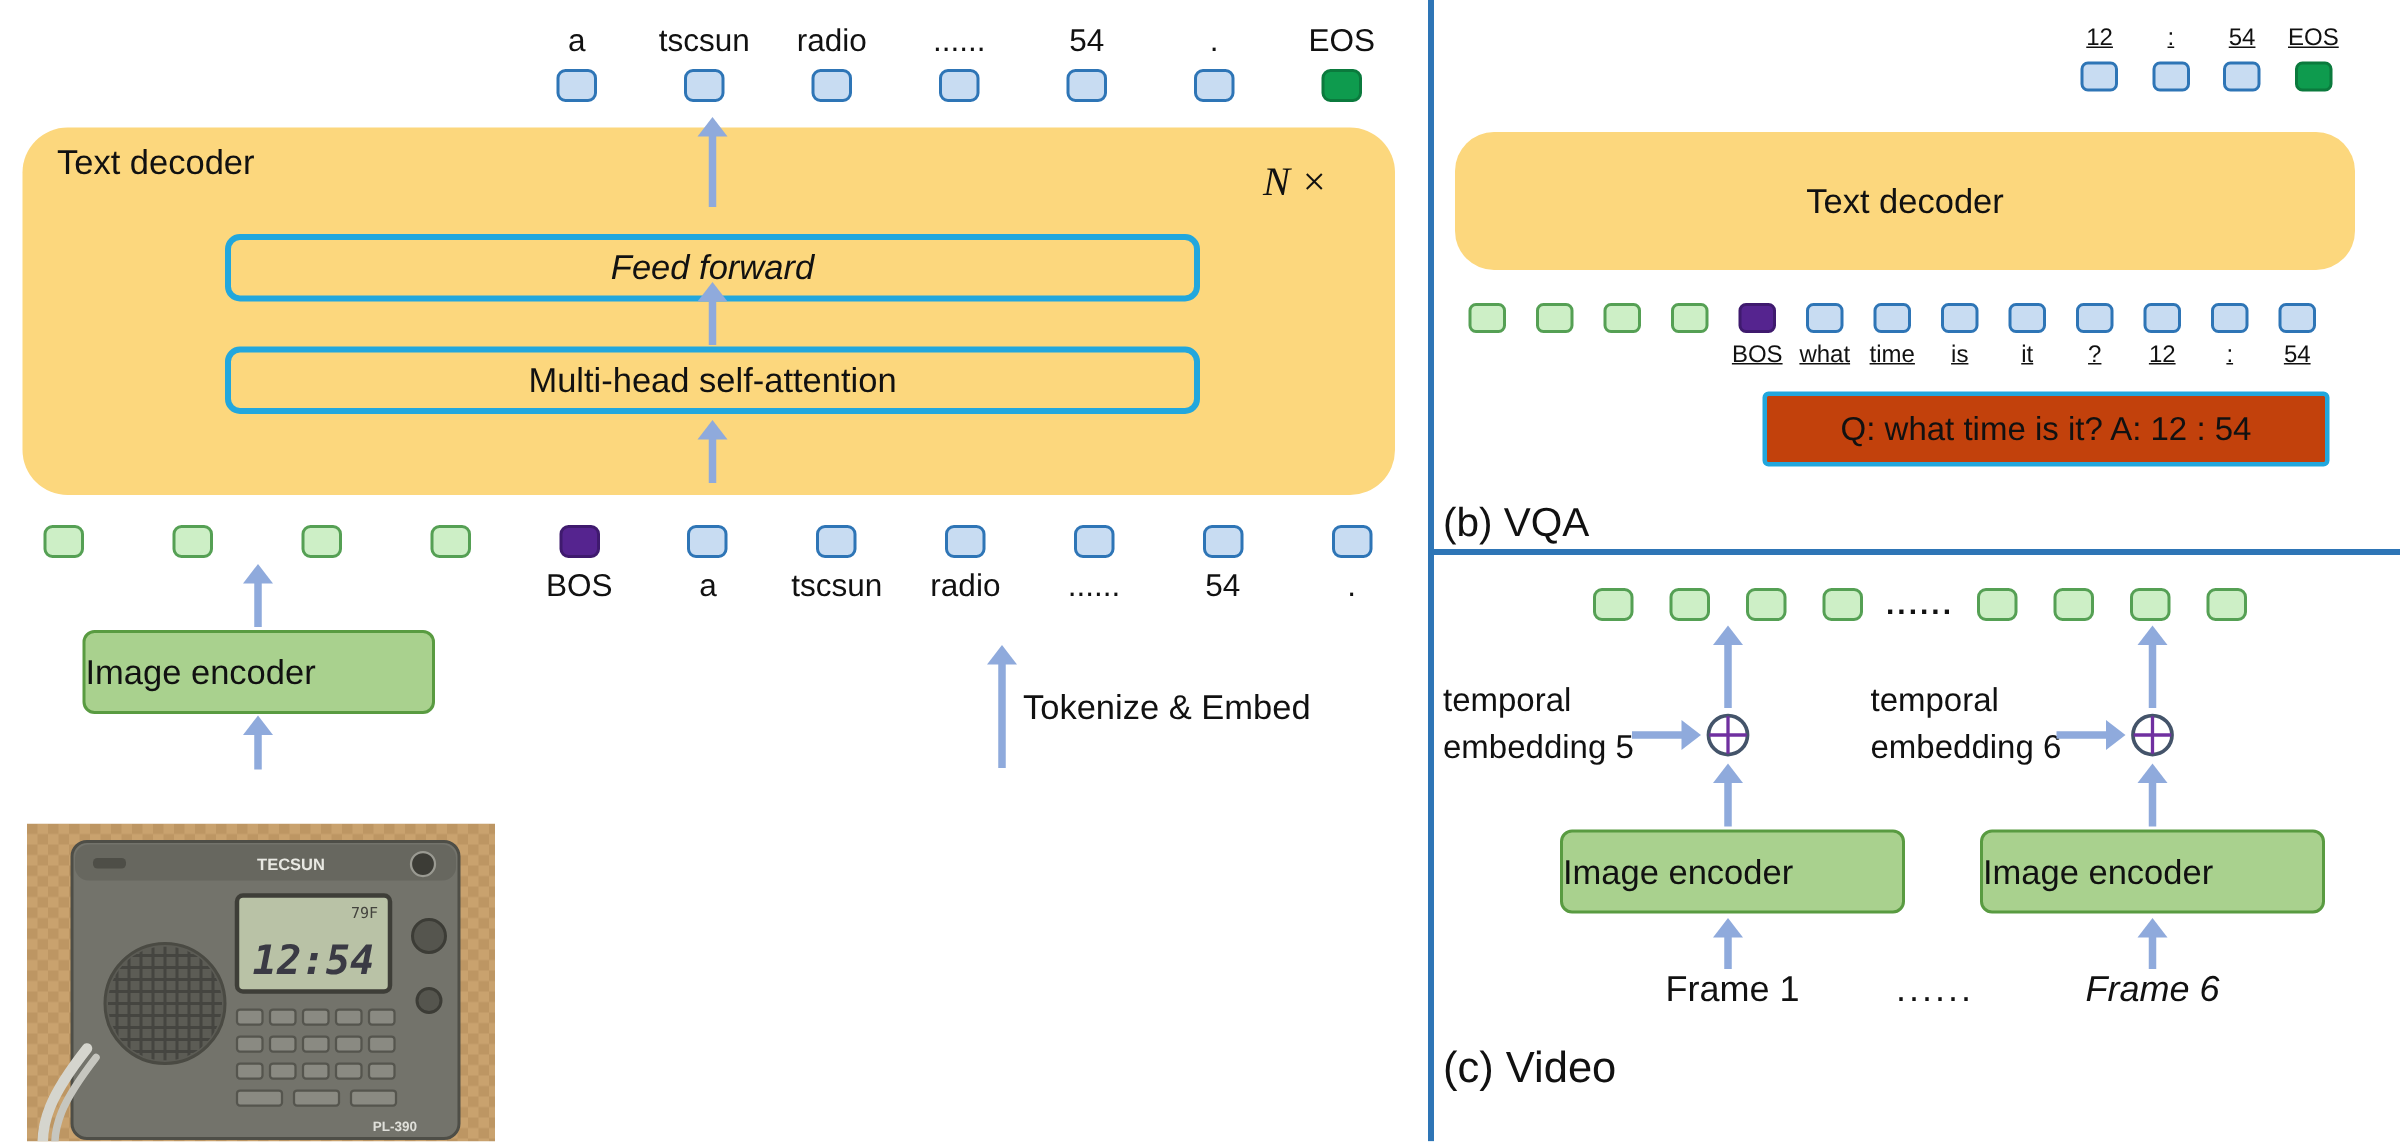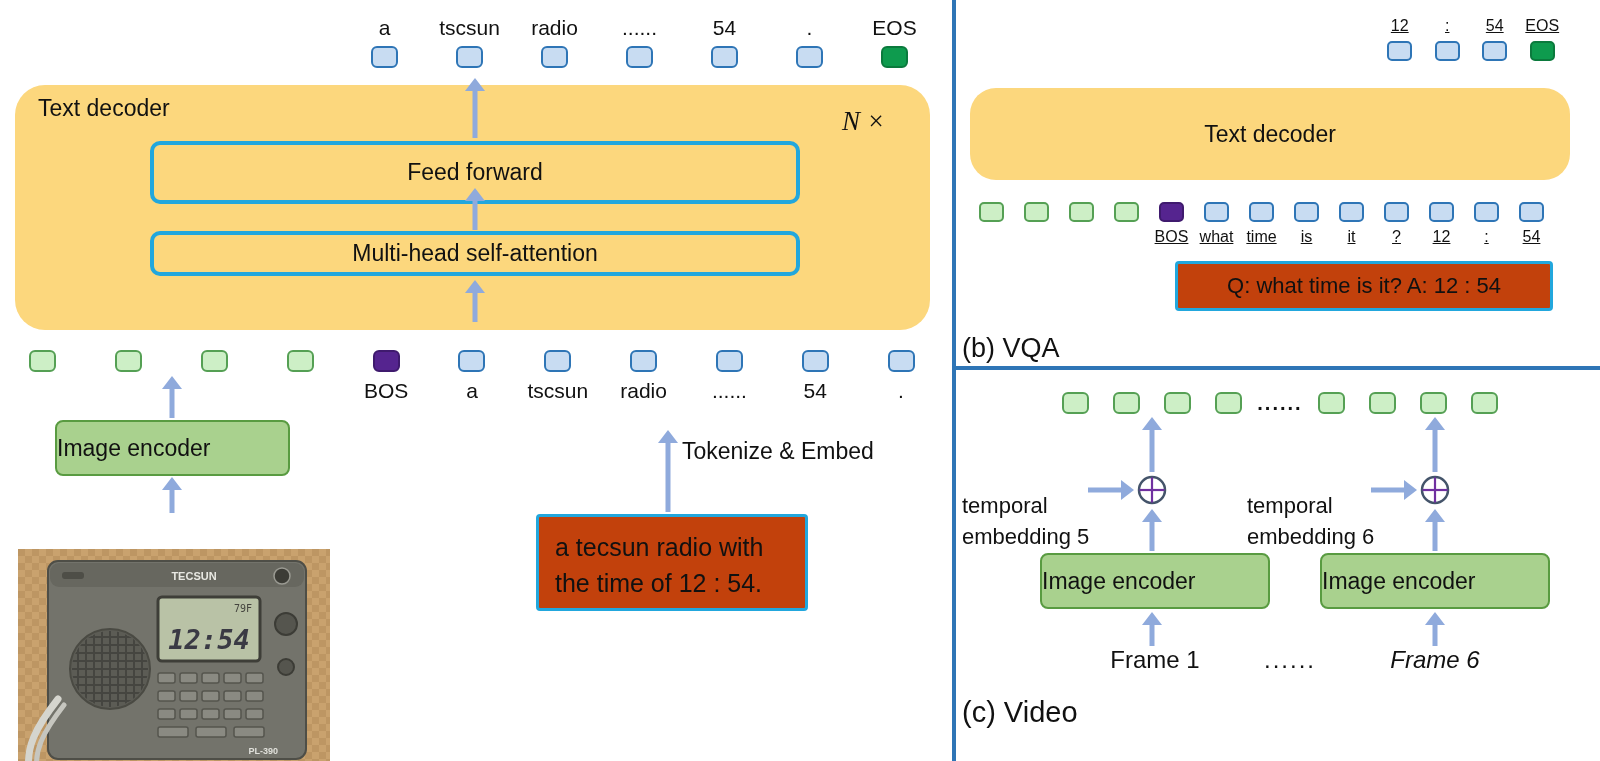--- a/index.html
+++ b/index.html
@@ -31,21 +31,21 @@
   .divider{position:absolute;background:#2E75B6;}
 
   
   .arrow-up{position:absolute;width:24px;}
   .arrow-up .head{position:absolute;top:0;left:50%;transform:translateX(-50%);width:0;height:0;border-left:10px solid transparent;border-right:10px solid transparent;border-bottom:13px solid #8FAADC;}
   .arrow-up .shaft{position:absolute;top:11px;bottom:0;left:50%;transform:translateX(-50%);width:5px;background:#8FAADC;}
   .arrow-right{position:absolute;height:24px;}
   .arrow-right .head{position:absolute;right:0;top:50%;transform:translateY(-50%);width:0;height:0;border-top:10px solid transparent;border-bottom:10px solid transparent;border-left:13px solid #8FAADC;}
   .arrow-right .shaft{position:absolute;left:0;right:11px;top:50%;transform:translateY(-50%);height:5px;background:#8FAADC;}
 
-  .temporal{position:absolute;font-size:22px;line-height:31px;color:#111;margin-top:39px;}
+  .temporal{position:absolute;font-size:22px;line-height:31px;color:#111;}
   .frame-label{position:absolute;font-size:24px;text-align:center;color:#111;}
   .oplus{position:absolute;width:32px;height:32px;}
   .qa-box{display:flex;align-items:center;justify-content:center;font-size:22px;}
   .src-box{padding:12px 16px;font-size:25px;line-height:36px;}
   .tokenize{position:absolute;font-size:23px;color:#111;}
   .photo{position:absolute;}
 </style>
 </head>
 <body>
 
@@ -78,21 +78,21 @@
       </div>
       <div class="tcell">
         <div class="tlabel">EOS</div>
         <div class="token eos"></div>
       </div>
     </div>
 
   <div class="decoder" style="left:15px;top:85px;width:915px;height:245px;"></div>
   <div class="decoder-title" style="left:38px;top:95px;">Text decoder</div>
   <div class="n-times" style="left:842px;top:106px;"><i>N ×</i></div>
-  <div class="inner-box" style="left:150px;top:141px;width:650px;height:63px;">
+  <div class="inner-box" style="left:150px;top:156px;width:650px;height:45px;font-style:italic;">
     <span>Feed forward</span>
   </div>
   <div class="inner-box" style="left:150px;top:231px;width:650px;height:45px;">
     <span>Multi-head self-attention</span>
   </div>
 
   <div class="arrow-up" style="left:463px;top:280px;height:42px;">
       <div class="head"></div>
       <div class="shaft"></div>
     </div>
@@ -231,26 +231,22 @@
       <text x="260" y="205" font-size="9" font-weight="bold" fill="#E0E0DA" text-anchor="end" font-family="Liberation Sans, sans-serif">PL-390</text>
       <path d="M 40 150 C 18 178 6 200 12 226" fill="none" stroke="#D5D5CE" stroke-width="7" stroke-linecap="round"></path>
       <path d="M 46 156 C 26 182 14 202 20 228" fill="none" stroke="#C6C6BF" stroke-width="5" stroke-linecap="round"></path>
     </svg>
   </div>
 
   <div class="arrow-up" style="left:656px;top:430px;height:82px;">
       <div class="head"></div>
       <div class="shaft"></div>
     </div>
-  <div class="tokenize" style="left:682px;top:438px;">Tokenize &amp; Embed</div>
-
-  <div class="cyan-box src-box" style="left:536px;top:514px;width:272px;height:97px;">
-    <div>a tecsun radio with</div>
-    <div>the time of 12 : 54.</div>
-  </div>
+  <div class="tokenize" style="left:682px;top:458px;">Tokenize &amp; Embed</div>
+
 
 
   <div class="divider" style="left:952px;top:0;width:4px;height:761px;"></div>
   <div class="divider" style="left:952px;top:366px;width:648px;height:4px;"></div>
 
   <div class="token-row small" style="left:1376px;top:16px;width:190px;">
       <div class="tcell">
         <div class="tlabel">12</div>
         <div class="token blue"></div>
       </div>

